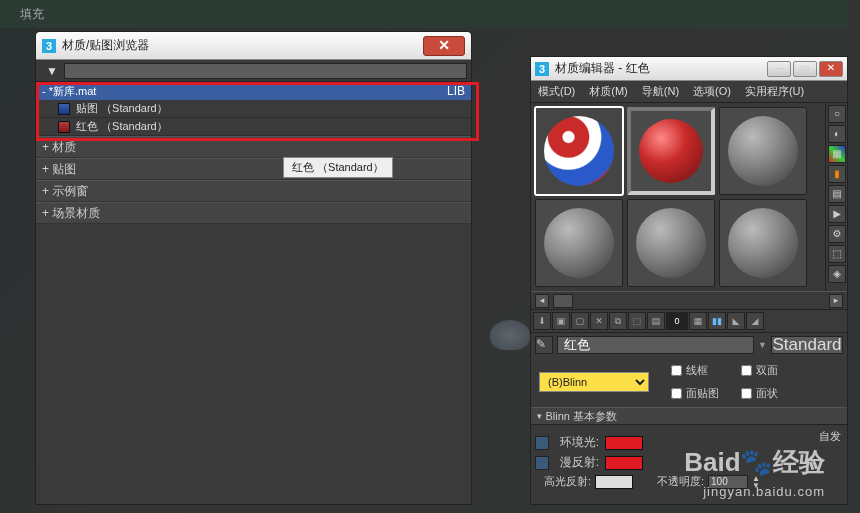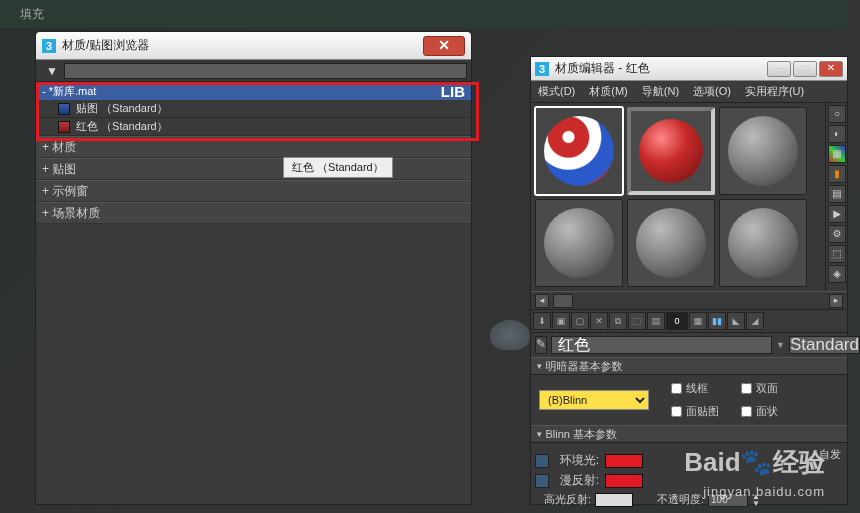--- a/index.html
+++ b/index.html
@@ -14,21 +14,21 @@
 .browser-title span { color: #222; }
 .close-btn { margin-left: auto; width: 42px; height: 20px; background: #c94b3c; border: 1px solid #8a2d22; border-radius: 3px; color: #fff; text-align: center; line-height: 16px; font-weight: bold; font-size: 14px; cursor: pointer; }
 
 .search-row { height: 22px; background: #393939; display: flex; align-items: center; padding: 2px 4px; border-bottom: 1px solid #222; }
 .search-row .tri { color: #ddd; margin: 0 6px; cursor: pointer; }
 .search-row input { flex: 1; height: 16px; background: #5c5c5c; border: 1px solid #222; color: #ddd; padding: 0 4px; font-size: 11px; }
 
 .browser-body { position: relative; background: #3a3a3a; }
 .highlight-box { position: absolute; top: 0; left: 0; right: -8px; height: 59px; border: 3px solid #e01b24; pointer-events: none; z-index: 10; }
 .lib-header { height: 18px; background: #3b5ea0; color: #fff; display: flex; align-items: center; padding: 0 6px; font-size: 11px; }
-.lib-header .lib-tag { margin-left: auto; font-size: 15px; font-weight: bold; }
+.lib-header .lib-tag { margin-left: auto; font-size: 12px; }
 .mat-item { height: 18px; padding-left: 22px; display: flex; align-items: center; color: #ddd; font-size: 11px; border-bottom: 1px solid #2e2e2e; cursor: pointer; }
 .mat-swatch { width: 12px; height: 12px; margin-right: 6px; border: 1px solid #111; display: inline-block; }
 .sw-blue { background: linear-gradient(#3a5fb0, #1a3a80); }
 .sw-red { background: linear-gradient(#b03a3a, #801a1a); }
 .cat-row { height: 22px; display: flex; align-items: center; padding: 0 6px; background: #444; border-top: 1px solid #555; border-bottom: 1px solid #333; font-size: 12px; cursor: pointer; }
 
 .tooltip { position: absolute; top: 157px; left: 283px; background: #eee; border: 1px solid #888; padding: 2px 8px; color: #222; font-size: 11px; z-index: 20; }
 
 .editor-window { position: absolute; top: 56px; left: 530px; width: 318px; height: 449px; background: #393939; border: 1px solid #222; }
 .editor-title { height: 24px; background: linear-gradient(#fafafa, #dcdcdc); display: flex; align-items: center; padding: 0 4px; border-bottom: 1px solid #888; }
@@ -54,21 +54,21 @@
 .side-tools div { width: 18px; height: 18px; background: #4a4a4a; border: 1px solid #222; font-size: 10px; text-align: center; line-height: 16px; cursor: pointer; }
 
 .nav-row { height: 18px; background: #3a3a3a; display: flex; align-items: center; padding: 2px 4px; gap: 4px; border-top: 1px solid #555; }
 .nav-btn { width: 14px; height: 14px; background: #555; border: 1px solid #222; cursor: pointer; font-size: 9px; text-align: center; line-height: 11px; }
 
 .tool-row { height: 24px; background: #3a3a3a; display: flex; align-items: center; padding: 2px 2px; gap: 1px; border-top: 1px solid #222; border-bottom: 1px solid #222; flex-wrap: nowrap; overflow: hidden; }
 .tool-btn { width: 18px; height: 18px; background: #444; border: 1px solid #222; cursor: pointer; font-size: 9px; text-align: center; line-height: 16px; flex-shrink: 0; color: #aaa; }
 
 .name-row { height: 24px; display: flex; align-items: center; padding: 2px 4px; gap: 4px; background: #3a3a3a; }
 .dropper { width: 18px; height: 18px; background: #444; border: 1px solid #222; cursor: pointer; }
-.mat-name { flex: 1; height: 18px; background: #5a5a5a; border: 1px solid #222; color: #fff; padding: 0 6px; font-size: 16px; }
+.mat-name { flex: 1; height: 18px; background: #5a5a5a; border: 1px solid #222; color: #fff; padding: 0 6px; font-size: 13px; }
 .type-btn { width: 72px; height: 18px; background: #5a5a5a; border: 1px solid #222; color: #ddd; font-size: 17px; text-align: center; line-height: 16px; cursor: pointer; }
 
 .rollout-hdr { height: 18px; background: #434343; border-top: 1px solid #555; border-bottom: 1px solid #222; display: flex; align-items: center; padding: 0 6px; font-size: 11px; cursor: pointer; }
 .rollout-hdr::before { content: "▾"; margin-right: 4px; font-size: 9px; }
 .rollout-body { padding: 6px 8px; background: #393939; font-size: 11px; }
 .shader-row { display: flex; align-items: center; gap: 10px; }
 .shader-sel { width: 110px; height: 20px; background: #fde047; color: #222; border: 1px solid #888; padding: 0 4px; font-size: 11px; }
 .chk-grid { display: grid; grid-template-columns: 60px 60px; gap: 8px 10px; margin-left: 12px; }
 .chk { display: flex; align-items: center; gap: 4px; }
 .chk input { width: 11px; height: 11px; }
@@ -207,23 +207,20 @@
     <div class="tool-btn" style="color:#6bf">▮▮</div>
     <div class="tool-btn">◣</div>
     <div class="tool-btn">◢</div>
   </div>
   <div class="name-row">
     <div class="dropper">✎</div>
     <input class="mat-name" value="红色" style="">
     <span style="color:#999;font-size:9px">▼</span>
     <div class="type-btn">Standard</div>
   </div>
-  <div class="rollout-hdr">
-      <span>明暗器基本参数</span>
-    </div>
   <div class="rollout-body">
     <div class="shader-row">
       <select class="shader-sel"><option>(B)Blinn</option></select>
       <div class="chk-grid">
         <label class="chk">
             <input type="checkbox" style="">
             <span>线框</span>
           </label>
         <label class="chk">
             <input type="checkbox" style="">

